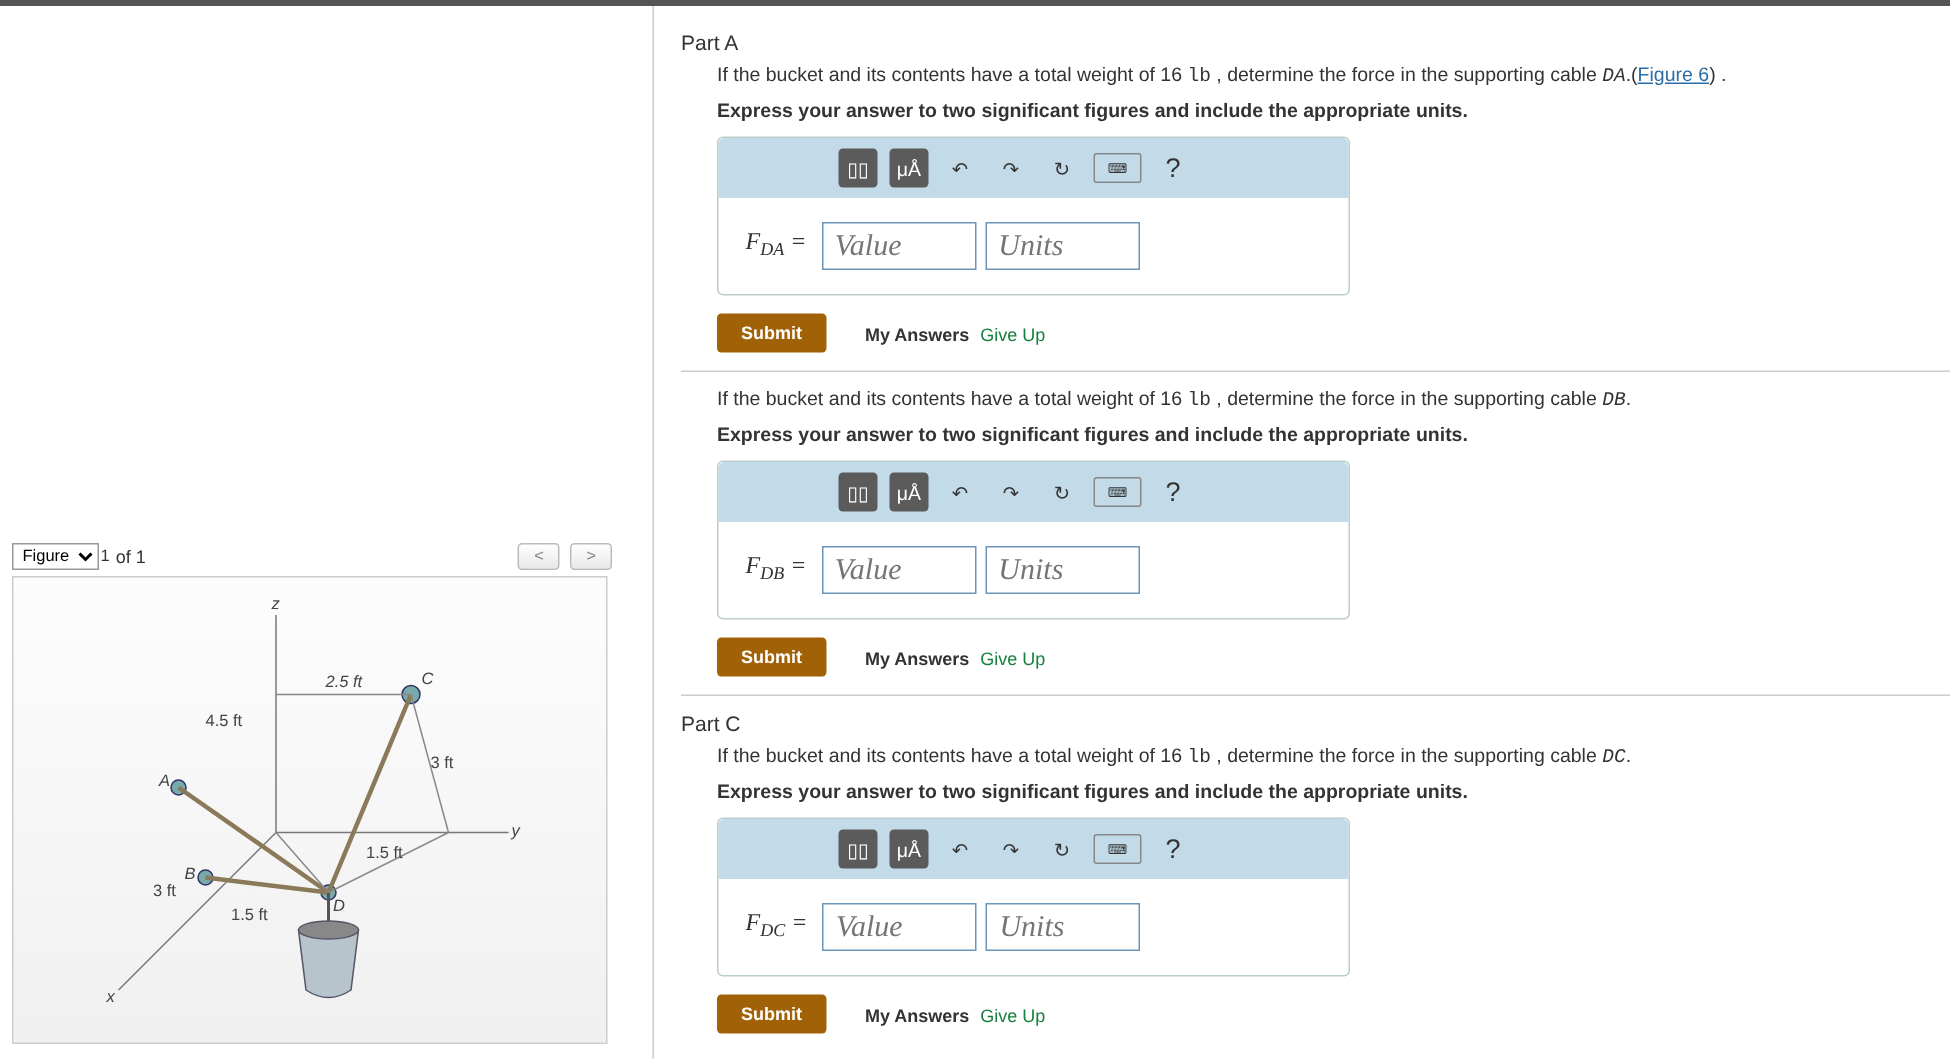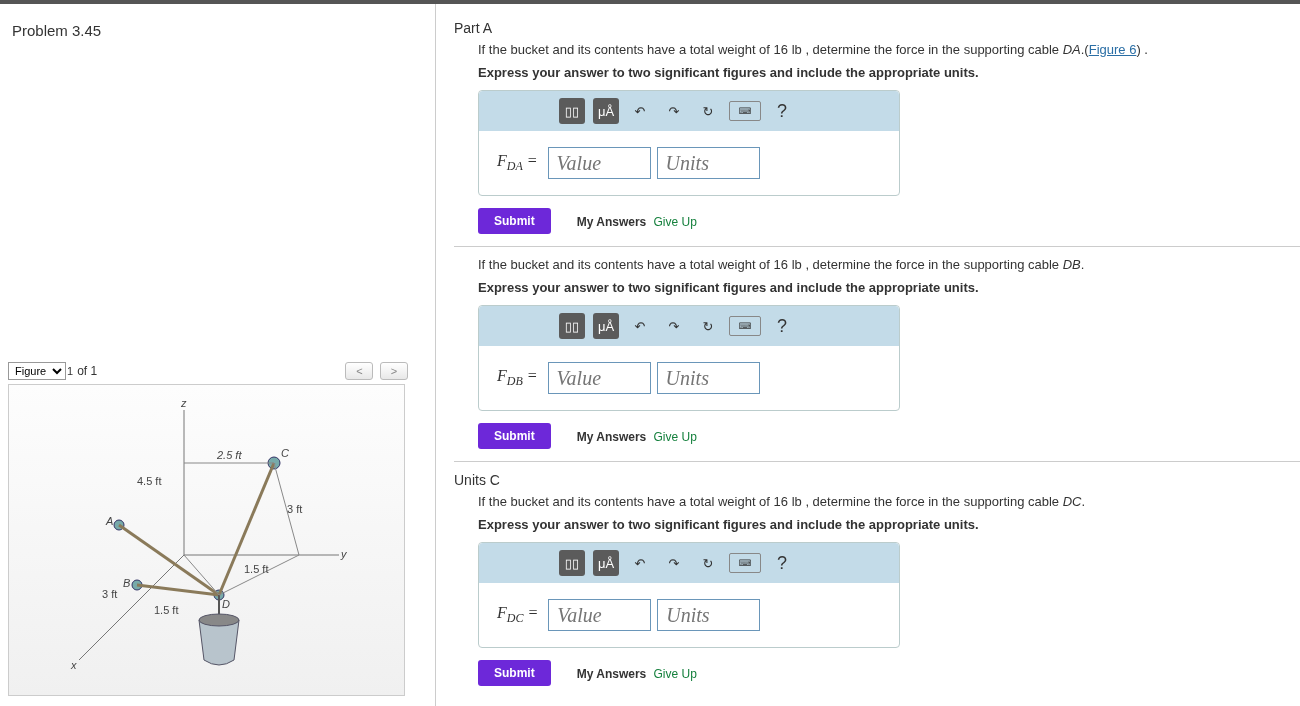--- a/index.html
+++ b/index.html
@@ -13,45 +13,44 @@
 .fig-of{font-size:12px; margin-left:4px;}
 .fig-nav{margin-left:auto;}
 .nav-btn{border:1px solid #bbb; background:linear-gradient(#fff,#e8e8e8); color:#888; width:28px; height:18px; font-size:11px; border-radius:3px; margin-left:3px; cursor:pointer;}
 .fig-box{ width:395px; height:310px; border:1px solid #ccc; background:linear-gradient(#fdfdfd,#f0f0f0); position:relative;}
 .fig-inner svg{position:absolute;left:0;top:0;}
 .fig-label{position:absolute;font-size:11px; color:#444;}
 .part-title{font-weight:normal; font-size:14px; margin:6px 0 6px 0;}
 .part-body{padding-left:24px; margin-bottom:12px;}
 .q-text{font-size:13px; margin-bottom:8px;}
 .q-inst{font-weight:bold; font-size:13px; margin-bottom:10px;}
-.serif{font-family: Liberation Sans, sans-serif;}
+.serif{font-family: Liberation Mono, monospace;}
 .answer-box{border:1px solid #bcc; border-radius:4px; width:420px; padding:0; margin-bottom:12px;}
 .tools{background:#c3dbe8; height:40px; display:flex; align-items:center; padding-left:80px; gap:8px; border-radius:4px 4px 0 0;}
 .tool-btn{width:26px; height:26px; background:#5b5b5b; color:#fff; border-radius:3px; display:flex; align-items:center; justify-content:center; font-size:13px; cursor:pointer;}
 .tool-btn.light{background:transparent; color:#333;}
 .tool-btn.keyb{background:transparent; color:#333; border:1px solid #888; width:30px; height:18px; font-size:9px; border-radius:2px;}
 .tool-btn.help{background:transparent; color:#333; font-size:18px;}
 .input-row{display:flex; align-items:center; padding:16px 18px;}
 .var-label{font-family:'Times New Roman', serif; font-style:italic; font-size:16px; margin-right:10px;}
 .var-label sub{font-style:italic; font-size:12px;}
 .val-input, .unit-input{font-family:'Times New Roman', serif; font-style:italic; font-size:20px; color:#999; border:1px solid #6a96b9; height:30px; padding:0 8px; width:85px;}
 .unit-input{margin-left:6px;}
 .submit-row{display:flex; align-items:center; gap:26px; margin-bottom:6px;}
-.submit-btn{background:#6d28d9; color:#fff; border:none; border-radius:3px; padding:6px 16px; font-size:12px; font-weight:bold; cursor:pointer;}
+.submit-btn{background:#a16207; color:#fff; border:none; border-radius:3px; padding:6px 16px; font-size:12px; font-weight:bold; cursor:pointer;}
 .my-answers{font-weight:bold; font-size:12px; color:#333;}
 .giveup{color:#15803d; font-size:12px;}
 hr.sep{border:none; border-top:1px solid #ccc; margin:10px 0 10px 0;}
 .link{color:#2a6ea5; text-decoration:underline; cursor:pointer;}
 </style>
 </head>
 <body>
 
 <div class="outer">
   <div class="leftcol">
-    <div class="problem-title">Problem 3.45</div>
 
     <div class="fig-section">
       <div class="fig-head">
         <select class="fig-select">
           <option>Figure</option>
         </select>
         <span style="font-size:11px;margin-left:1px;">1</span>
         <span class="fig-of">of 1</span>
         <div class="fig-nav">
           <button class="nav-btn">&lt;</button>
@@ -163,21 +162,21 @@
       <div class="submit-row">
         <button class="submit-btn">Submit</button>
         <span>
           <span class="my-answers">My Answers</span>&nbsp;&nbsp;<span class="giveup">Give Up</span>
         </span>
       </div>
     </div>
     <hr class="sep">
   </div>
       <div>
-    <div class="part-title">Units C</div>
+    <div class="part-title">Part C</div>
     <div class="part-body">
       <div class="q-text">
         If the bucket and its contents have a total weight of 16 <span class="serif">lb</span> , determine the force in the supporting cable <span class="serif" style="font-style:italic">DC</span>.
       </div>
       <div class="q-inst">Express your answer to two significant figures and include the appropriate units.</div>
       <div class="answer-box">
         <div class="tools">
           <div class="tool-btn">▯▯</div>
           <div class="tool-btn">μÅ</div>
           <div class="tool-btn light">↶</div>

